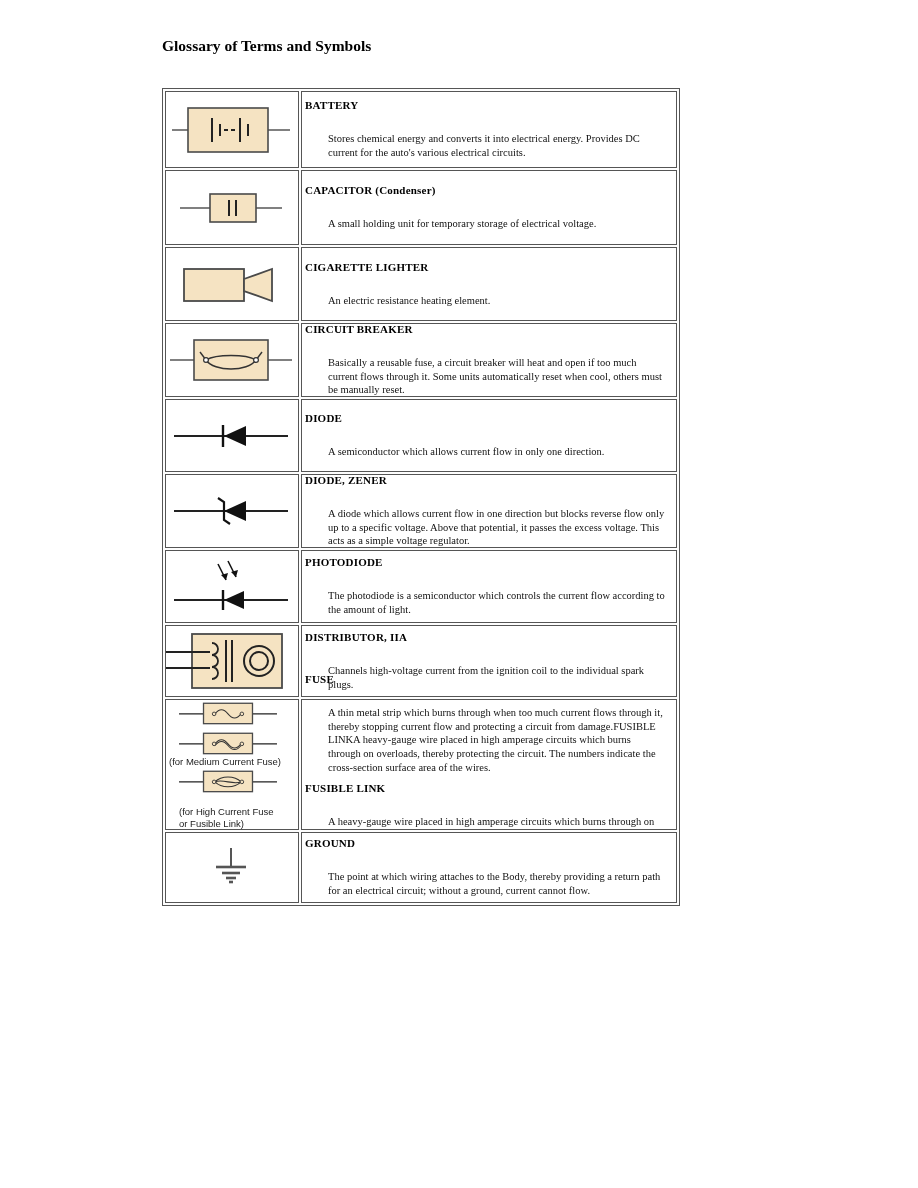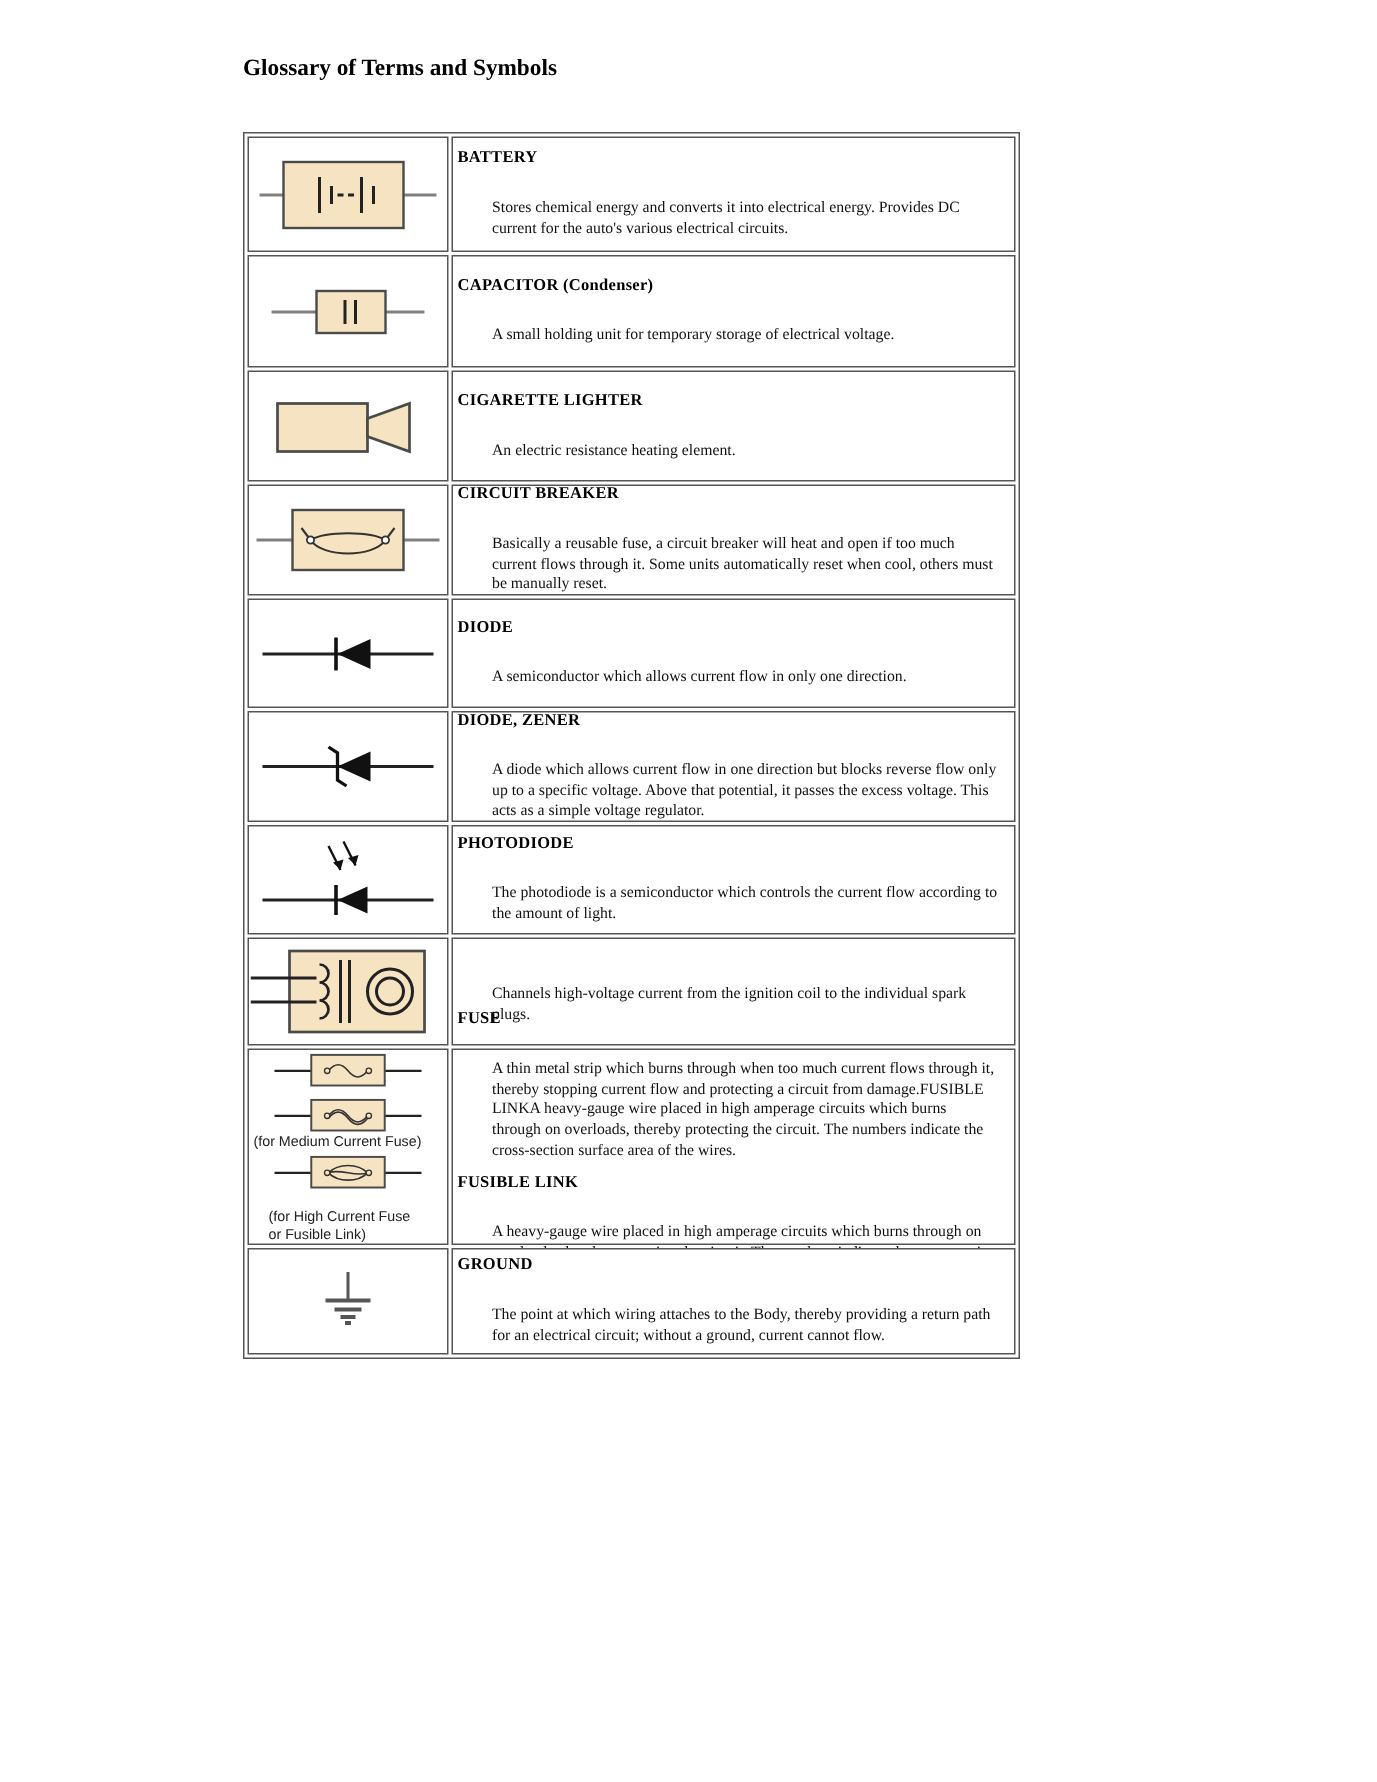--- a/index.html
+++ b/index.html
@@ -19,21 +19,21 @@
     position: absolute; left: 162px; top: 88px; width: 518px;
     border: 1px solid #555; padding: 2px;
     display: flex; flex-direction: column; gap: 2px;
     background: #fdfdfd;
   }
   .grow { display: flex; gap: 2px; }
   .cell { border: 1px solid #555; background: #ffffff; }
   .sym-cell {
     flex: 0 0 134px;
     display: flex; flex-direction: column;
-    align-items: center; justify-content: center;
+    justify-content: center;
   }
   .txt-cell {
     flex: 1 1 auto;
     display: flex; flex-direction: column; justify-content: center;
     padding: 3px 6px 3px 2px;
   }
   .term {
     font-size: 11px; font-weight: bold; color: #000;
     margin: 4px 0 0 1px; letter-spacing: 0.2px;
   }
@@ -186,20 +186,21 @@
         <line x1="0" y1="26" x2="44" y2="26" stroke="#222" stroke-width="2"></line>
         <line x1="0" y1="42" x2="44" y2="42" stroke="#222" stroke-width="2"></line>
         <path d="M46,17 A6,6 0 0 1 46,29 A6,6 0 0 1 46,41 A6,6 0 0 1 46,53" fill="none" stroke="#222" stroke-width="1.8"></path>
         <line x1="60" y1="14" x2="60" y2="56" stroke="#222" stroke-width="2"></line>
         <line x1="66" y1="14" x2="66" y2="56" stroke="#222" stroke-width="2"></line>
         <circle cx="93" cy="35" r="15" fill="none" stroke="#222" stroke-width="2"></circle>
         <circle cx="93" cy="35" r="9" fill="none" stroke="#222" stroke-width="2"></circle>
       </svg>
     </div>
     <div class="cell txt-cell">
+      <div class="term">DISTRIBUTOR, IIA</div>
       <div class="desc">Channels high-voltage current from the ignition coil to the individual spark plugs.</div>
     </div>
   </div>
 
   <div class="grow">
     <div class="cell sym-cell">
       <svg width="124" height="33" viewBox="0 0 124 33">
         <line x1="2" y1="17" x2="122" y2="17" stroke="#222" stroke-width="1.8"></line>
         <rect x="32" y="4" width="60" height="25" fill="#F5E3C2" stroke="#4a4a4a" stroke-width="1.6"></rect>
         <path d="M46,17 Q54,7 62,17 Q70,27 78,17" fill="none" stroke="#333" stroke-width="1.3"></path>

